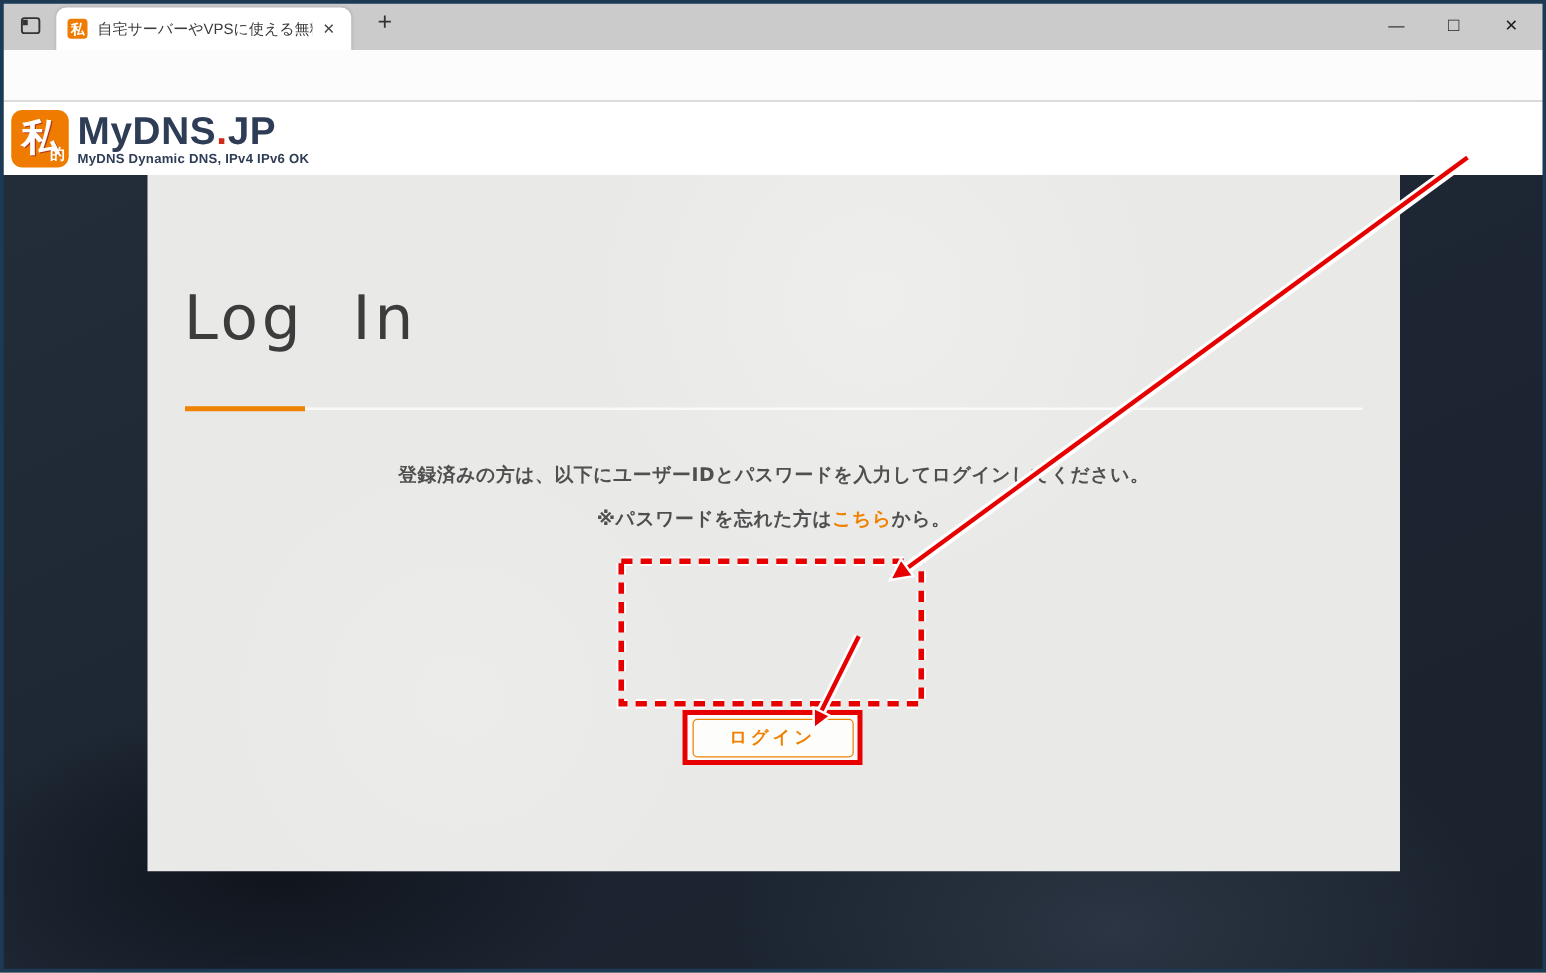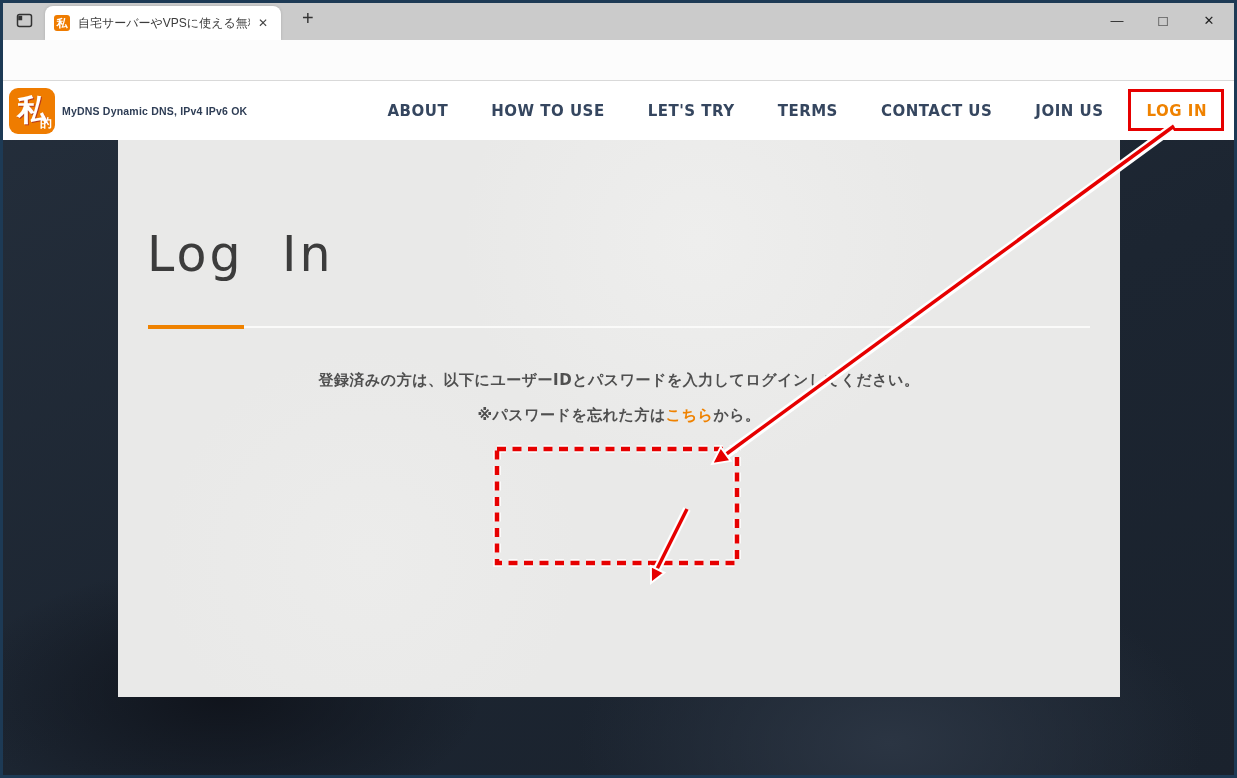--- a/index.html
+++ b/index.html
@@ -193,43 +193,38 @@
 
   <div class="webview">
 
     <div class="site-header">
       <div class="logo">
         <span class="logo-mark">
           <span class="main">私</span>
           <span class="sub">的</span>
         </span>
         <span class="logo-text">
+          <div class="logo-name"><span>MyDNS</span><span class="dot">.</span><span>JP</span></div>
           <div class="logo-tagline">MyDNS Dynamic DNS, IPv4 IPv6 OK</div>
         </span>
       </div>
-      <nav class="nav">
-        <span class="nav-item">ABOUT</span>
-        <span class="nav-item">HOW TO USE</span>
-        <span class="nav-item">LET'S TRY</span>
-        <span class="nav-item">TERMS</span>
-        <span class="nav-item">CONTACT US</span>
-        <span class="nav-item">JOIN US</span>
-        <span class="nav-item login"><span>LOG IN</span><span class="login-annot"></span></span>
-      </nav>
     </div>
 
     <div class="content-panel">
       <h1 class="page-title">Log In</h1>
       <div class="divider">
         <div class="divider-accent"></div>
       </div>
       <p class="intro">登録済みの方は、以下にユーザーIDとパスワードを入力してログインしてください。</p>
       <p class="forgot"><span>※パスワードを忘れた方は</span><span class="link">こちら</span><span>から。</span></p>
 
 
+      <div class="btn-annot">
+        <button class="login-btn">ログイン</button>
+      </div>
     </div>
 
   </div>
 
   <svg class="annot-svg" viewBox="0 0 1237 778">
 
     <rect x="497" y="449" width="240" height="114" fill="none" stroke="#ffffff" stroke-width="7.5" stroke-dasharray="9 6.5"></rect>
     <rect x="497" y="449" width="240" height="114" fill="none" stroke="#e60000" stroke-width="4.5" stroke-dasharray="9 6.5"></rect>
 
     <line x1="1172" y1="128" x2="724" y2="456" stroke="#ffffff" stroke-width="9"></line>

